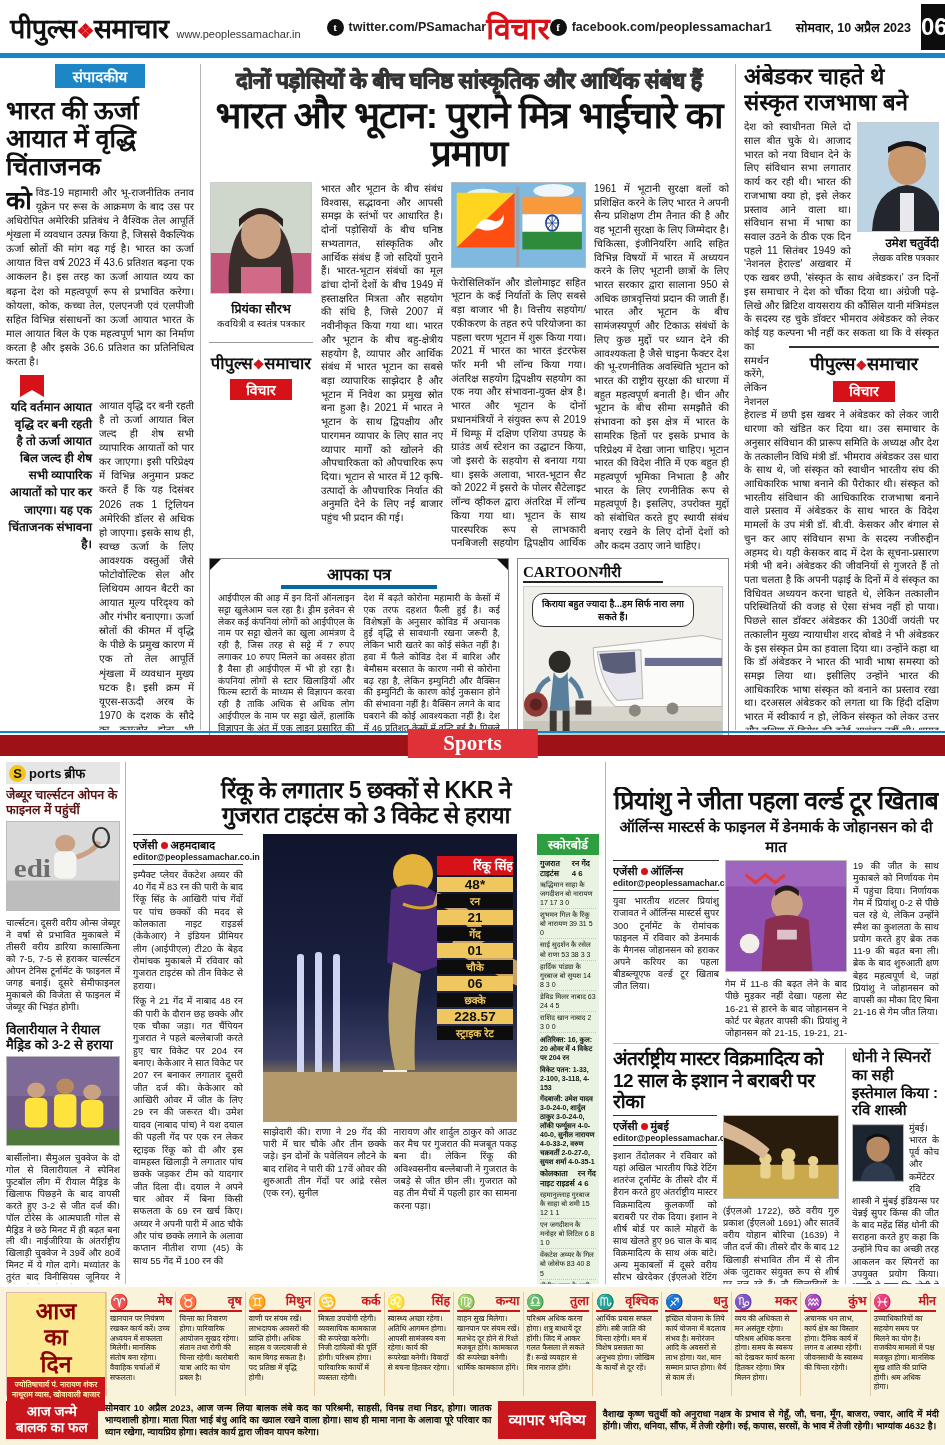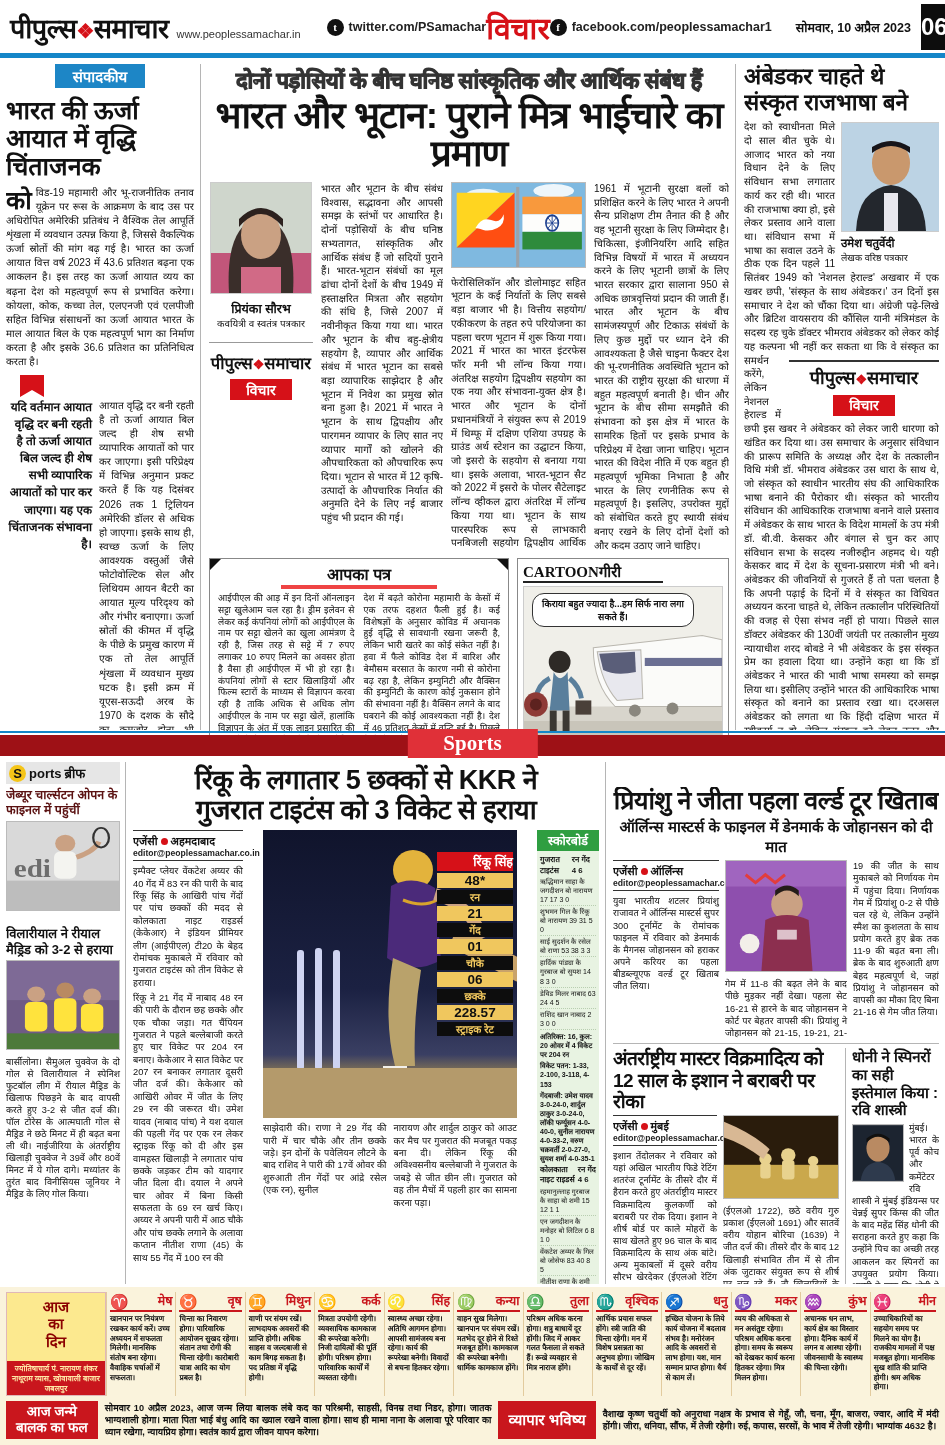--- a/index.html
+++ b/index.html
@@ -51,34 +51,34 @@
   .acol{flex:1;font-size:10.1px;line-height:1.36;text-align:justify;overflow:hidden;}
   .flags{width:100%;height:86px;margin-bottom:4px;border:1px solid #bbb;box-sizing:border-box;}
   .lc-row{display:flex;gap:8px;margin-top:8px;height:192px;}
   .letters{width:300px;flex:none;border:1px solid #888;position:relative;
            padding:4px 8px;box-sizing:border-box;overflow:hidden;}
   .letters:before,.letters:after{content:"";position:absolute;top:-1px;width:0;height:0;
         border-style:solid;}
   .letters:before{left:-1px;border-width:13px 13px 0 0;border-color:#111 transparent transparent transparent;}
   .letters:after{right:-1px;border-width:0 13px 13px 0;border-color:transparent #111 transparent transparent;}
   .lt-title{text-align:center;font-weight:800;font-size:16px;width:55%;margin:0 auto 4px;
-            border-bottom:4px solid #ef4444;}
+            border-bottom:4px solid #0369a1;}
   .lt-cols{display:flex;gap:9px;font-size:9.1px;line-height:1.3;text-align:justify;}
   .lt-col{flex:1;}
   .cartoon{flex:1;border:1px solid #888;padding:2px 5px;overflow:hidden;}
   .ct-title{font-weight:800;font-size:15px;font-family:"Liberation Serif",serif;
             border-bottom:2px solid #222;width:70%;}
   .ct-title .hi{font-family:"Liberation Sans",sans-serif;}
   .ct-img{position:relative;height:158px;background:#eef0ee;border:1px solid #ccc;margin-top:3px;}
   .bubble{position:absolute;top:6px;left:8px;width:150px;background:#fff;border:1.5px solid #333;
           border-radius:12px;font-size:9.3px;font-weight:700;text-align:center;padding:3px 5px;z-index:2;}
   .amb-col{flex:1;overflow:hidden;}
   .amb-head{font-size:22.5px;font-weight:800;line-height:1.14;margin-bottom:5px;}
   .amb-body{font-size:10.1px;line-height:1.36;text-align:justify;}
-  .amb-photo{float:right;width:98px;margin:2px 0 2px 6px;text-align:left;}
+  .amb-photo{float:right;width:82px;margin:2px 0 2px 6px;text-align:right;}
   .amb-img{width:98px;height:108px;border:1px solid #ccc;}
   .amb-name{font-weight:700;font-size:11.5px;}
   .amb-role{font-size:9.3px;}
   .amb-brand{float:right;width:150px;margin:6px 0 4px 8px;text-align:center;
              border-top:2px solid #333;padding-top:4px;}
   .amb-brand .abrand-name{font-size:18px;}
   
   .blue-rule2{position:absolute;top:731px;left:0;width:945px;height:2px;background:#1486c8;}
   .sports-band{position:absolute;top:735px;left:0;width:945px;height:21px;background:#9e1116;}
   .sports-tag{position:absolute;top:-6px;left:50%;transform:translateX(-50%);background:#e03038;
@@ -90,21 +90,21 @@
   .brief-hd{background:#e6e6e6;padding:2px 3px;font-weight:800;font-size:13px;display:flex;
             align-items:center;gap:3px;}
   .s-circle{width:17px;height:17px;border-radius:50%;background:#f5c518;color:#111;flex:none;
             display:inline-flex;align-items:center;justify-content:center;font-size:13px;font-weight:800;}
   .brief-h1{color:#5b1212;font-weight:800;font-size:12.5px;line-height:1.2;margin-top:4px;}
   .brief-h2{font-weight:800;font-size:13px;line-height:1.2;margin-top:8px;}
   .brief-img{width:100%;height:90px;margin:3px 0;border:1px solid #bbb;box-sizing:border-box;}
   .brief-txt{font-size:9.2px;line-height:1.3;text-align:justify;}
   .ipl{width:466px;flex:none;border-right:1px solid #b5b5b5;padding-right:6px;overflow:hidden;}
   .ipl-kick{text-align:center;font-weight:800;font-size:16px;}
-  .ipl-head{text-align:center;font-weight:800;font-size:27px;line-height:1.1;margin:4px 0 5px;letter-spacing:-0.5px;}
+  .ipl-head{text-align:center;font-weight:800;font-size:23px;line-height:1.1;margin:16px 0 5px;letter-spacing:-0.5px;}
   .byline{border-top:1.5px solid #333;border-bottom:1.5px solid #333;padding:2px 0;margin-bottom:4px;}
   .by1{font-weight:700;font-size:11px;}
   .by2{font-size:8.6px;font-weight:700;color:#222;}
   .dot{display:inline-block;width:7px;height:7px;border-radius:50%;background:#d61118;margin:0 3px;}
   .ipl-row{display:flex;gap:20px;}
   .ipl-left{width:110px;flex:none;}
   .ipl-txt{font-size:9.3px;line-height:1.33;text-align:justify;}
   .ipl-mid{width:254px;flex:none;}
   .ipl-photo{position:relative;width:254px;height:288px;background:linear-gradient(180deg,#10142c 0%,#1b2142 55%,#3a3f63 78%,#8d7b55 85%,#b49a6b 100%);overflow:hidden;}
   .stats{position:absolute;top:22px;right:4px;width:76px;display:flex;flex-direction:column;gap:2px;}
@@ -137,28 +137,28 @@
   .ch-img{width:100%;height:84px;border:1px solid #bbb;box-sizing:border-box;}
   .shastri{flex:1;border-left:1px solid #b5b5b5;padding-left:6px;overflow:hidden;}
   .sh-head{font-weight:700;font-size:15px;line-height:1.18;}
   .sh-img{float:left;width:52px;height:58px;margin:2px 5px 2px 0;border:1px solid #bbb;box-sizing:border-box;}
   
   .horo{position:absolute;top:1287px;left:0;width:945px;height:158px;background:#faf3dc;
         padding:5px 6px;box-sizing:border-box;}
   .horo-top{display:flex;height:104px;}
   .aaj{width:98px;flex:none;background:#fce98f;border:1px solid #e0b8b8;display:flex;
        flex-direction:column;justify-content:space-between;}
-  .aaj-title{color:#8b0000;font-weight:800;font-size:15px;text-align:center;line-height:1.15;padding-top:5px;}
+  .aaj-title{color:#8b0000;font-weight:800;font-size:23px;text-align:center;line-height:1.15;padding-top:5px;}
   .aaj-cred{background:#c9161d;color:#ffe9a8;font-size:7.6px;font-weight:700;text-align:center;padding:2px 1px;}
   .zrow{display:flex;flex:1;}
   .zcell{flex:1;border-left:1px solid #e2cb9e;padding:0 3px;overflow:hidden;}
   .zhead{display:flex;align-items:flex-end;gap:2px;border-bottom:2px solid #c9161d;margin-bottom:2px;padding-bottom:1px;}
   .zicon{font-size:15px;color:#234a8c;line-height:1;}
   .zname{color:#c9161d;font-weight:800;font-size:12.5px;margin-left:auto;}
-  .ztext{font-size:7.5px;line-height:1.3;font-weight:bold;}
+  .ztext{font-size:7.5px;line-height:1.3;}
   .horo-bot{display:flex;gap:7px;margin-top:5px;height:38px;align-items:stretch;}
   .redbox{background:#c9161d;color:#fff;font-weight:800;text-align:center;display:flex;flex:none;
           align-items:center;justify-content:center;padding:0 10px;font-size:13.5px;line-height:1.2;}
   .bot-txt{font-size:9.2px;font-weight:600;line-height:1.32;display:flex;align-items:center;text-align:justify;}
   .bot-txt.b1{flex:1.15;}
   .bot-txt.b2{flex:1;}
 </style>
 </head>
 <body>
 
@@ -336,20 +336,21 @@
       <div class="brief-h1">जेब्यूर चार्ल्सटन ओपन के फाइनल में पहुंचीं</div>
       <svg class="brief-img" viewBox="0 0 100 90" preserveAspectRatio="none" xmlns="http://www.w3.org/2000/svg">
         <rect width="100" height="90" fill="#d9d9d9"></rect>
         <rect y="60" width="100" height="30" fill="#bdbdbd"></rect>
         <text x="6" y="56" font-size="26" font-weight="bold" fill="#6d6d6d" font-family="Liberation Serif,serif">edi</text>
         <circle cx="52" cy="22" r="9" fill="#caa183"></circle>
         <rect x="42" y="30" width="20" height="28" rx="6" fill="#f4f4f0"></rect>
         <path d="M62 36 q16 -6 20 -16" stroke="#caa183" stroke-width="5" fill="none"></path>
         <ellipse cx="84" cy="16" rx="7" ry="10" fill="none" stroke="#333" stroke-width="2"></ellipse>
       </svg>
+      <div class="brief-txt">चार्ल्सटन। दूसरी वरीय ओन्स जेब्यूर ने वर्षा से प्रभावित मुकाबले में तीसरी वरीय डारिया कासात्किना को 7-5, 7-5 से हराकर चार्ल्सटन ओपन टेनिस टूर्नामेंट के फाइनल में जगह बनाई। दूसरे सेमीफाइनल मुकाबले की विजेता से फाइनल में जेब्यूर की भिड़ंत होगी।</div>
       <div class="brief-h2">विलारीयाल ने रीयाल मैड्रिड को 3-2 से हराया</div>
       <svg class="brief-img" viewBox="0 0 100 90" preserveAspectRatio="none" xmlns="http://www.w3.org/2000/svg">
         <rect width="100" height="90" fill="#6f5b86"></rect>
         <rect y="0" width="100" height="40" fill="#7e6a96"></rect>
         <g>
           <circle cx="26" cy="34" r="8" fill="#caa183"></circle>
             <rect x="16" y="42" width="20" height="30" rx="5" fill="#ffe33d"></rect>
           <circle cx="52" cy="30" r="8" fill="#b98a62"></circle>
             <rect x="42" y="38" width="20" height="34" rx="5" fill="#ffe33d"></rect>
           <circle cx="76" cy="36" r="8" fill="#caa183"></circle>

